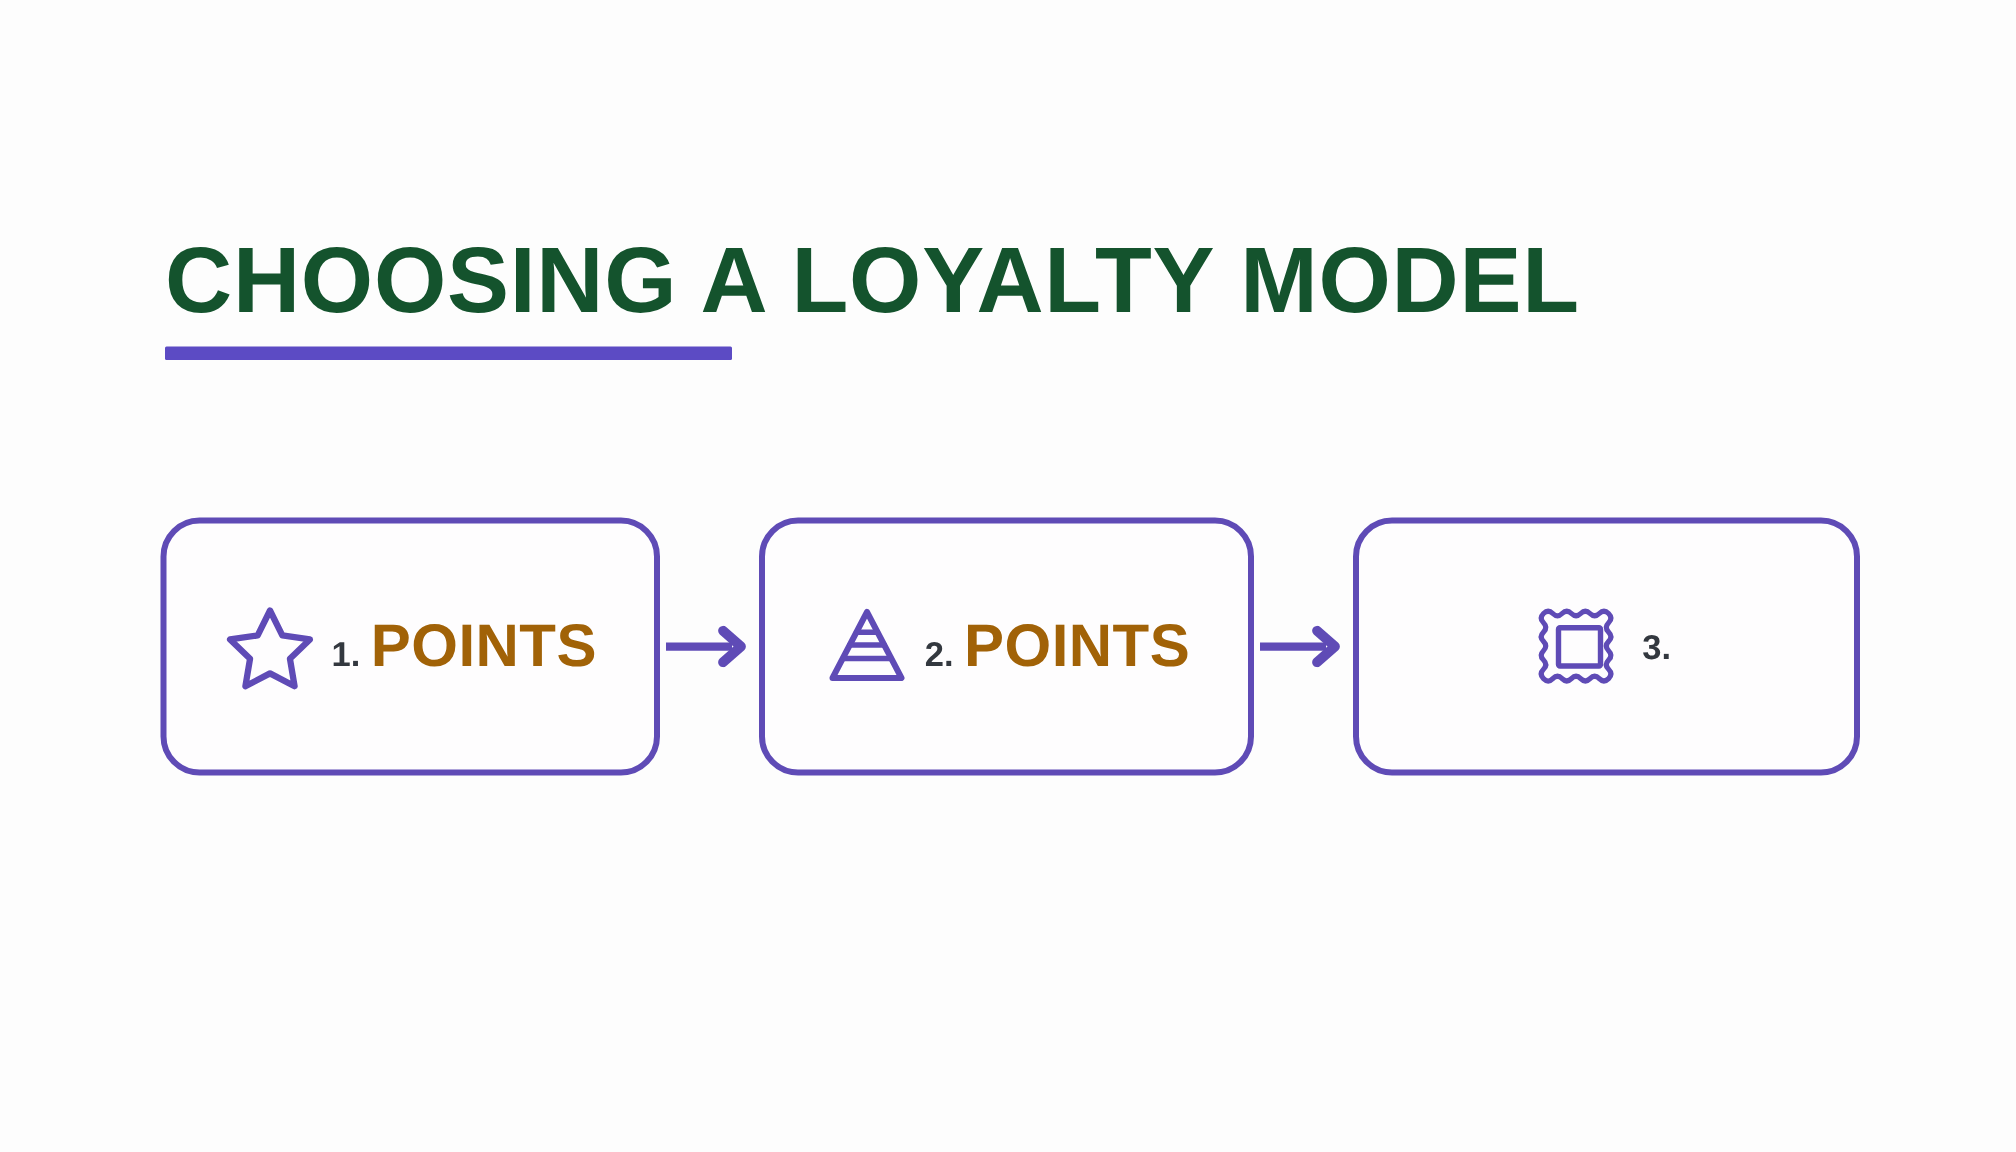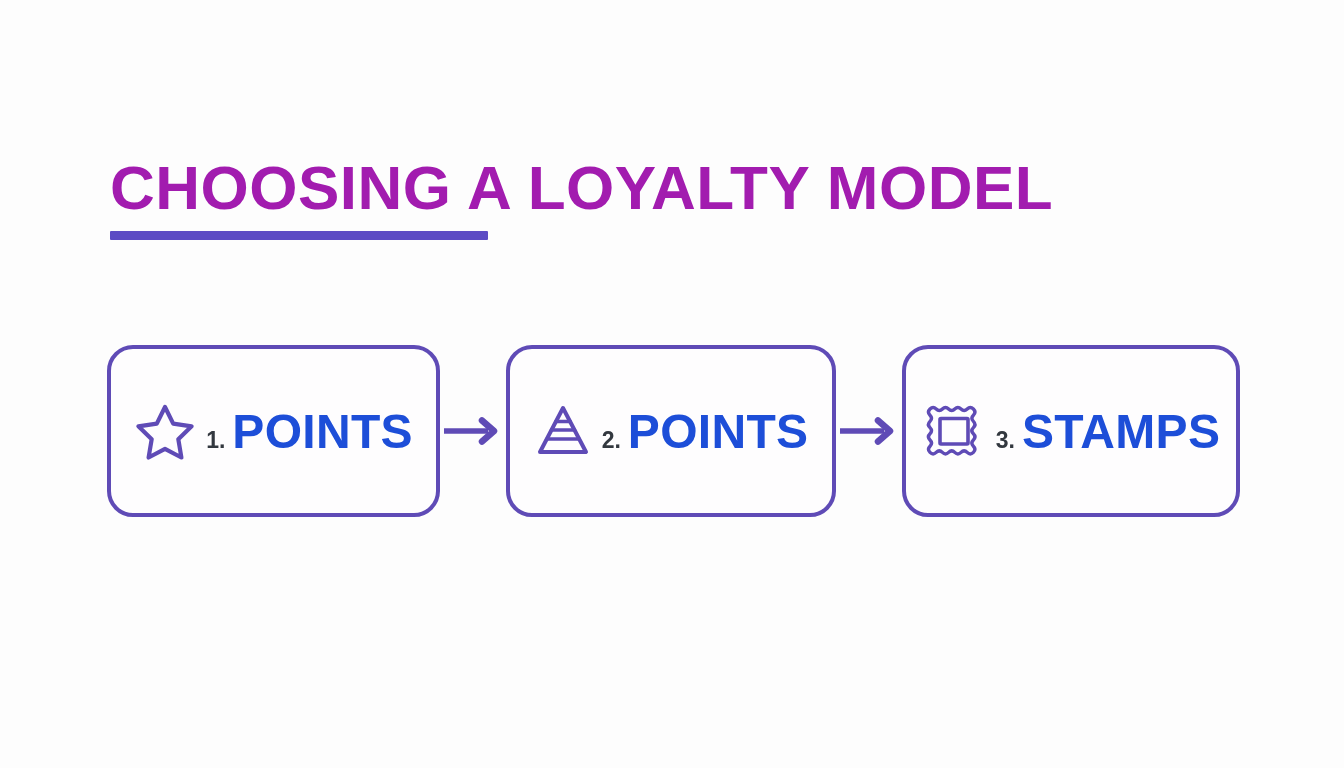--- a/index.html
+++ b/index.html
@@ -20,21 +20,21 @@
   .title-block {
     position: absolute;
     left: 110px;
     top: 155px;
   }
   .page-title {
     font-family: "Liberation Sans", sans-serif;
     font-size: 62px;
     font-weight: bold;
     letter-spacing: 0.5px;
-    color: #a21caf;
+    color: #14532d;
     line-height: 1.08;
     white-space: nowrap;
     margin: 0;
   }
   .title-underline {
     margin-top: 9px;
     width: 378px;
     height: 9px;
     background: #5c4bc4;
     border-radius: 1px;
@@ -85,23 +85,23 @@
     white-space: nowrap;
   }
   .card-index {
     font-size: 23px;
     font-weight: bold;
     color: #33383f;
     letter-spacing: 0px;
     margin-right: 7px;
   }
   .card-title {
-    font-size: 48px;
+    font-size: 40px;
     font-weight: bold;
-    color: #1d4ed8;
+    color: #a16207;
     letter-spacing: 0.3px;
   }
 
   
   .connector {
     flex: 1 1 auto;
     display: flex;
     align-items: center;
     justify-content: center;
     height: 30px;
@@ -178,18 +178,17 @@
                    q3.1 3.1 0 6.2 q-3.1 3.1 0 6.2 q3.1 3.1 0 6.2
                    q-3.1 3.1 -6.2 0 q-3.1 -3.1 -6.2 0 q-3.1 3.1 -6.2 0 q-3.1 -3.1 -6.2 0
                    q-3.1 3.1 -6.2 0 q-3.1 -3.1 -6.2 0 q-3.1 3.1 -6.2 0
                    q-3.1 -3.1 0 -6.2 q3.1 -3.1 0 -6.2 q-3.1 -3.1 0 -6.2 q3.1 -3.1 0 -6.2
                    q-3.1 -3.1 0 -6.2 q3.1 -3.1 0 -6.2 q-3.1 -3.1 0 -6.2 Z" stroke="#5f4bb6" stroke-width="3.4" stroke-linejoin="round" fill="none"></path>
           <rect x="18" y="19.5" width="28" height="25.5" rx="1" stroke="#5f4bb6" stroke-width="3.6" fill="none"></rect>
         </svg>
       </span>
       <span class="card-label">
         <span class="card-index">3.</span>
-        <span class="card-title">STAMPS</span>
       </span>
     </div>
   </div>
 
 </div>
 
 </body></html>

